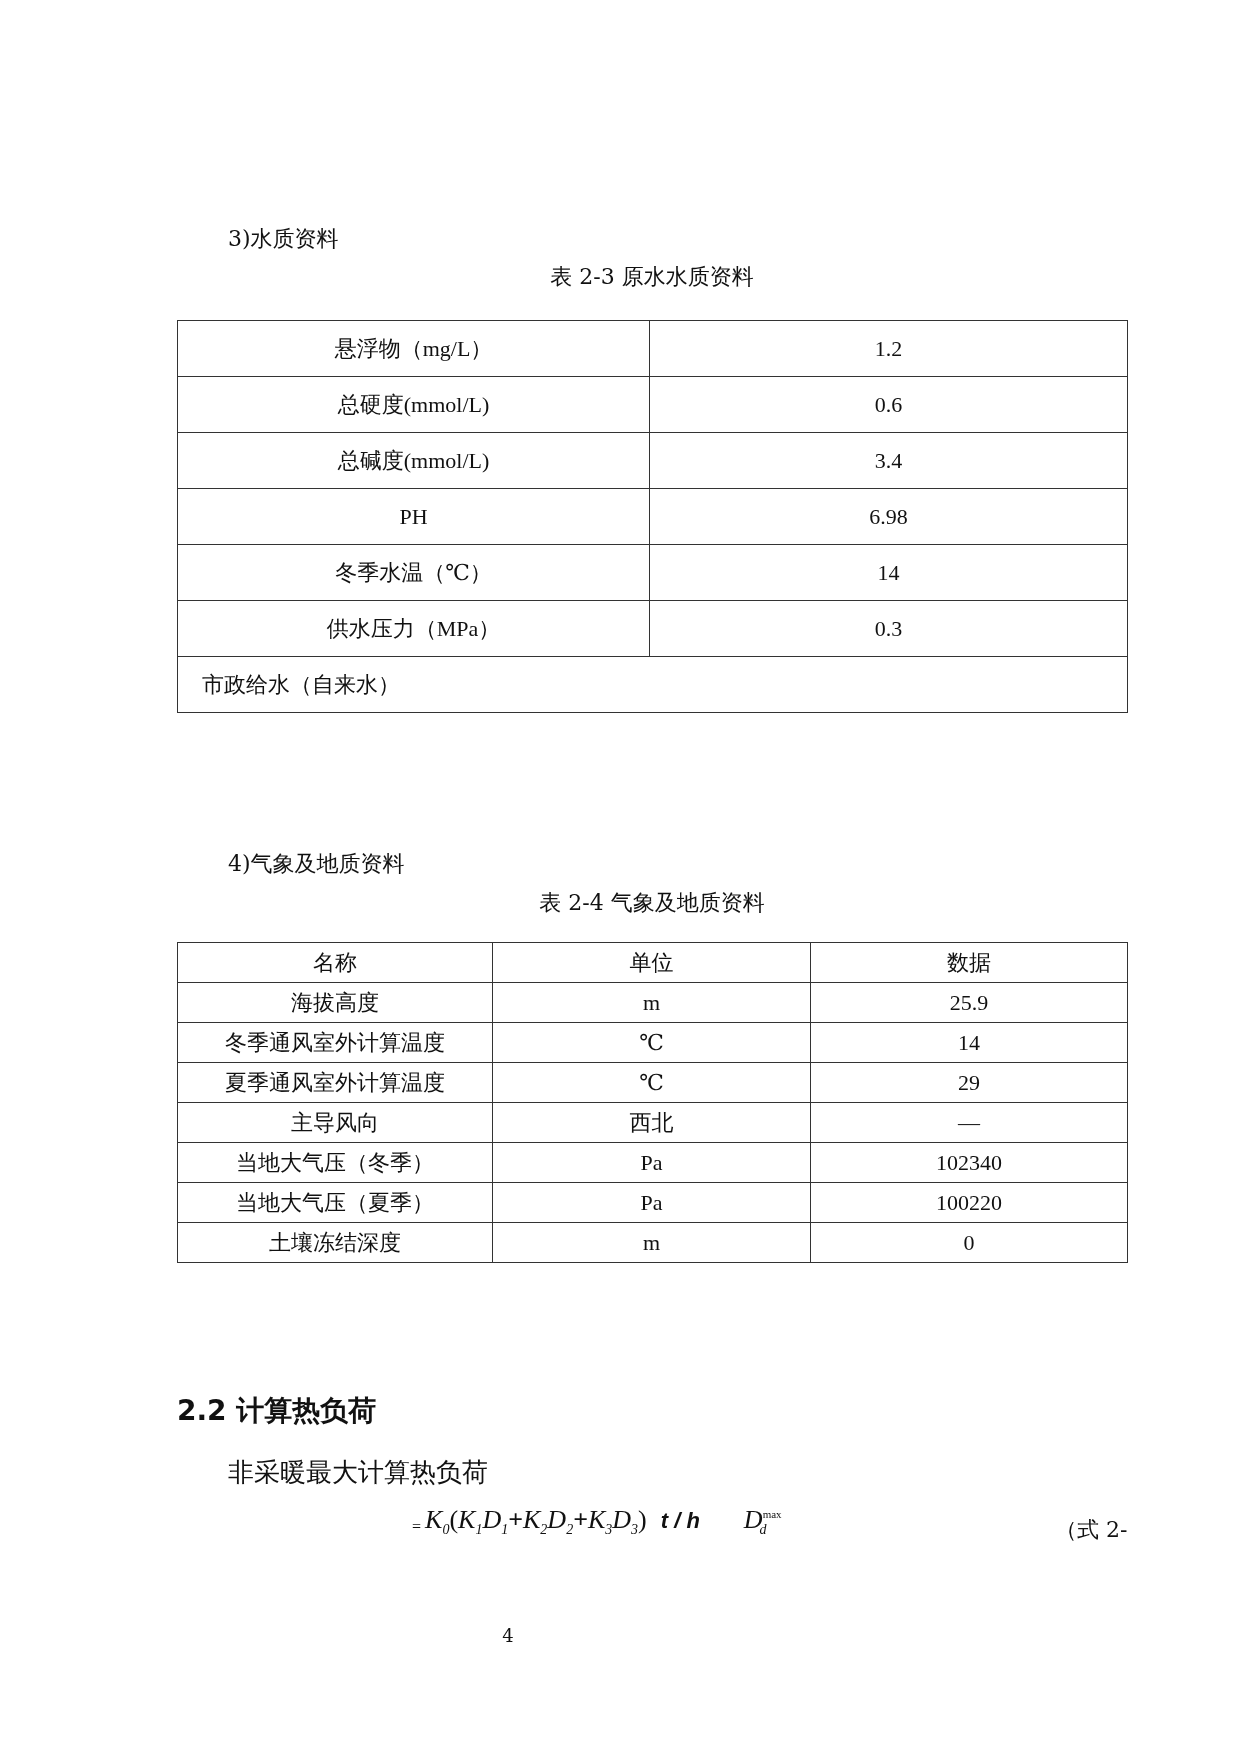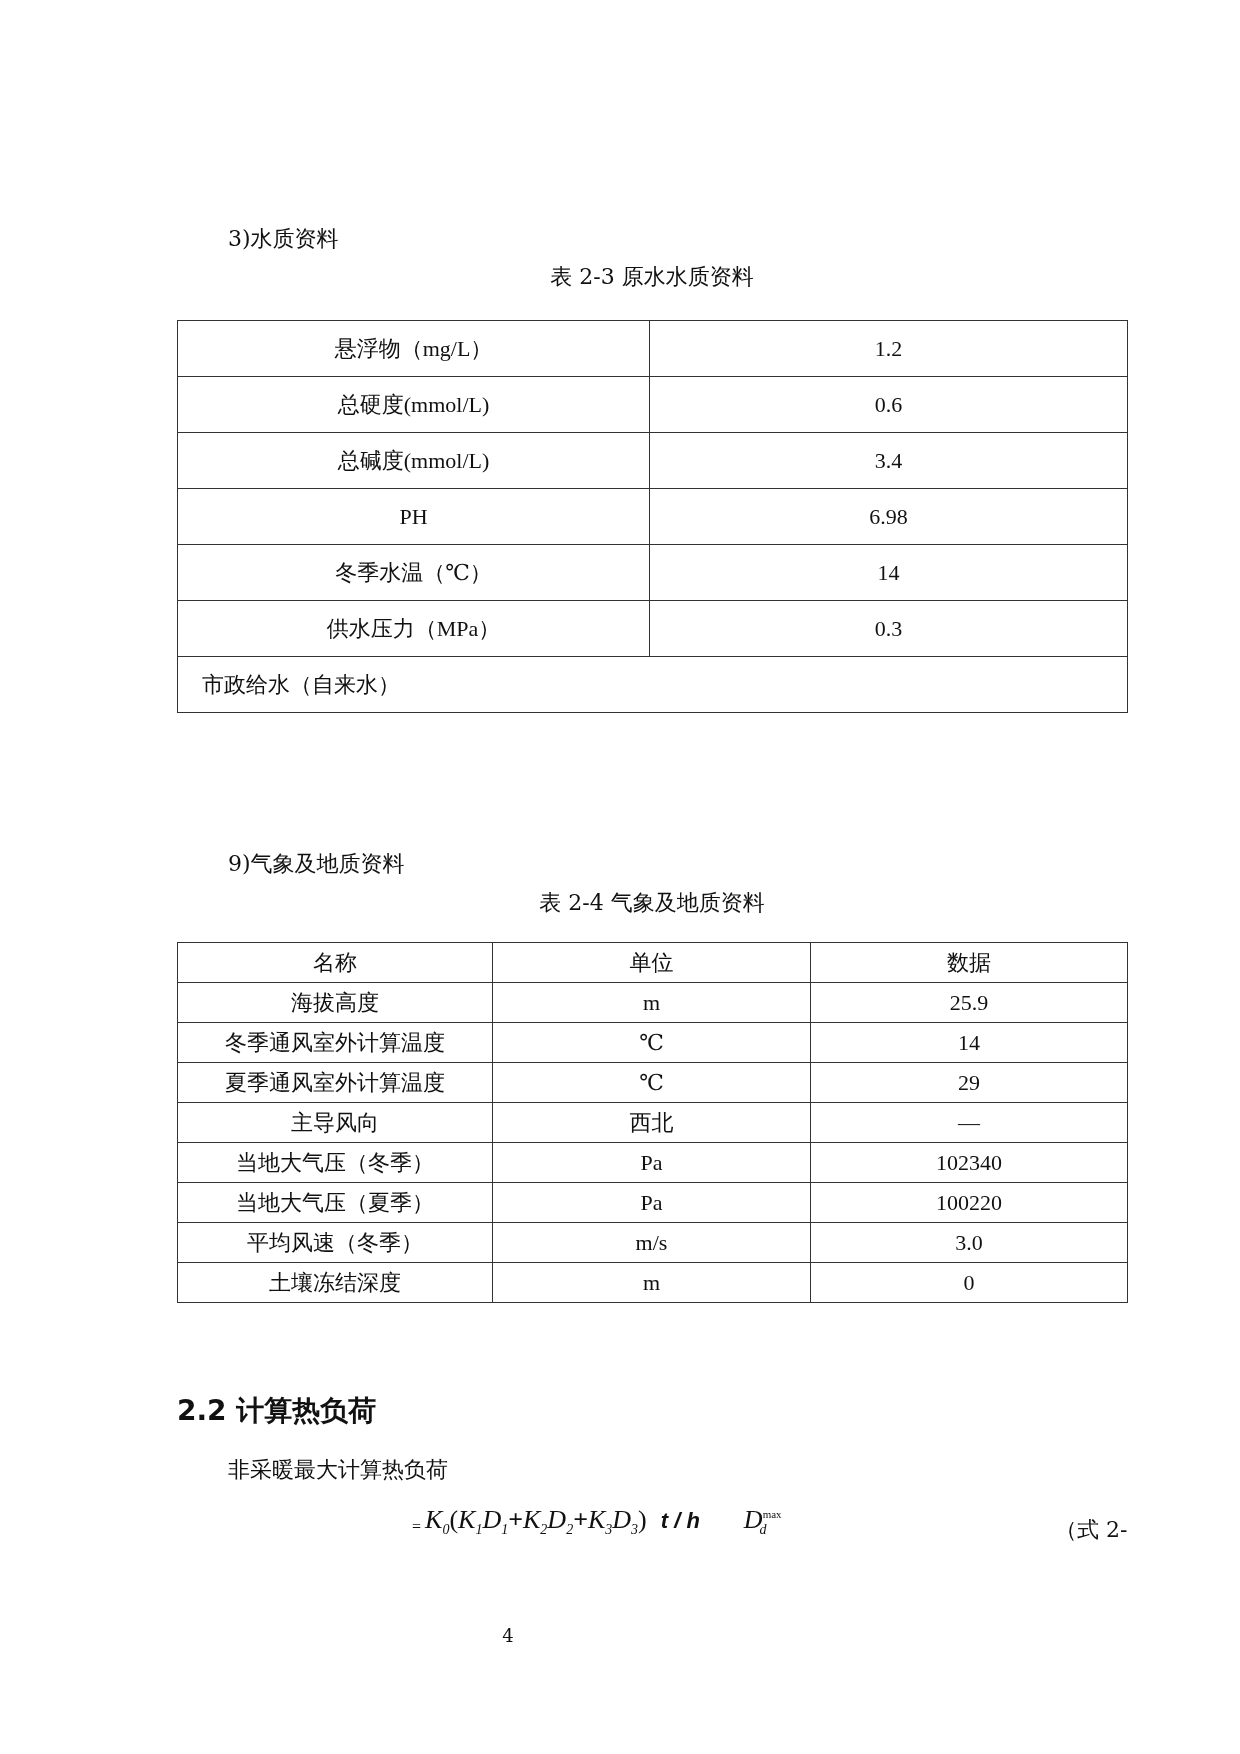--- a/index.html
+++ b/index.html
@@ -11,21 +11,21 @@
   table { border-collapse: collapse; position: absolute; table-layout: fixed; padding-left: 18px; }
   td { border: 1.5px solid #333; text-align: center; padding: 0;
        font-size: 22px; font-family: "Liberation Serif", "DejaVu Serif", serif; }
   #t1 { left: 177px; top: 320px; width: 950px; }
   #t1 td { height: 55px; }
   #t1 td.full { text-align: left; padding-left: 24px; }
   #t2 { left: 177px; top: 942px; width: 950px; }
   #t2 td { height: 39px; }
   .sec { left: 177px; top: 1392px; font-size: 28px; font-weight: bold;
          font-family: "DejaVu Sans", sans-serif; }
-  .para { left: 228px; top: 1455px; font-size: 22px; }
+  .para { left: 228px; top: 1455px; font-size: 26px; }
   .formula { left: 412px; top: 1505px; font-size: 26px; font-style: italic;
              font-family: "Liberation Serif", "DejaVu Serif", serif; white-space: nowrap; }
   .formula .eq { font-size: 16px; font-style: normal; vertical-align: -4px; margin-right: 4px; }
   .formula sub { font-size: 14px; }
   .formula sup { font-size: 11px; font-style: normal; }
   .formula .unit { font-family: Liberation Sans, sans-serif; font-weight: bold; font-size: 22px; margin-left: 14px; }
   .formula .dmax { margin-left: 44px; }
   .eqno { left: 1055px; top: 1515px; font-size: 22px; }
   .pageno { left: 498px; top: 1625px; font-size: 18px; width: 20px; text-align: center; }
 </style>
@@ -64,21 +64,21 @@
   <tr>
     <td>供水压力（MPa）</td>
     <td>0.3</td>
   </tr>
   <tr>
     <td class="full" colspan="2">市政给水（自来水）</td>
   </tr>
 </tbody>
   </table>
 
-<div class="abs subhead" style="top:849px;">9)气象及地质资料</div>
+<div class="abs subhead" style="top:849px;">4)气象及地质资料</div>
 <div class="abs caption" style="top:888px;">表 2-4  气象及地质资料</div>
 
 <table id="t2">
   <colgroup>
       <col style="width:315px">
       <col style="width:318px">
       <col style="width:317px">
     </colgroup>
   <tbody>
       <tr>
@@ -110,25 +110,20 @@
     <td>当地大气压（冬季）</td>
     <td>Pa</td>
     <td>102340</td>
   </tr>
   <tr>
     <td>当地大气压（夏季）</td>
     <td>Pa</td>
     <td>100220</td>
   </tr>
   <tr>
-    <td>平均风速（冬季）</td>
-    <td>m/s</td>
-    <td>3.0</td>
-  </tr>
-  <tr>
     <td>土壤冻结深度</td>
     <td>m</td>
     <td>0</td>
   </tr>
 </tbody>
   </table>
 
 <div class="abs sec">2.2 计算热负荷</div>
 <div class="abs para">非采暖最大计算热负荷</div>
 

